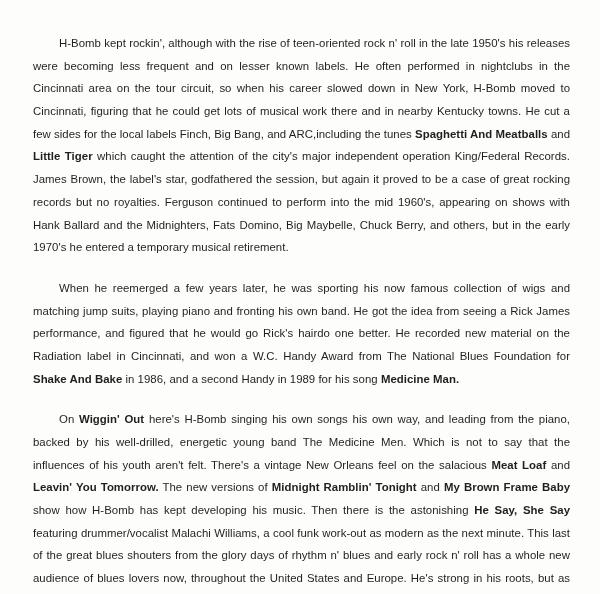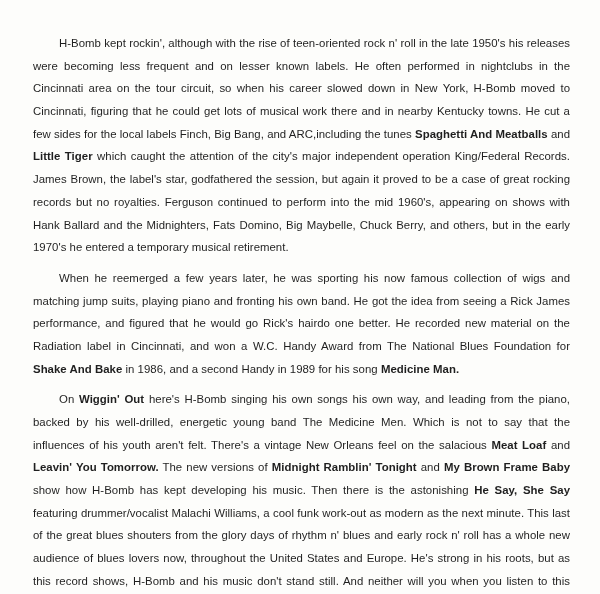--- a/index.html
+++ b/index.html
@@ -27,21 +27,21 @@
     text-align: justify;
     text-justify: inter-word;
     letter-spacing: 0.03px;
     color: #1f1f1f;
   }
   p.para {
     margin: 0 0 0 0;
     text-indent: 26px;
   }
   p.para + p.para {
-    margin-top: 8px;
+    margin-top: 18px;
   }
   .t {
     font-weight: bold;
   }
   .signature {
     font-weight: normal;
     white-space: nowrap;
   }
 </style>
 </head>

